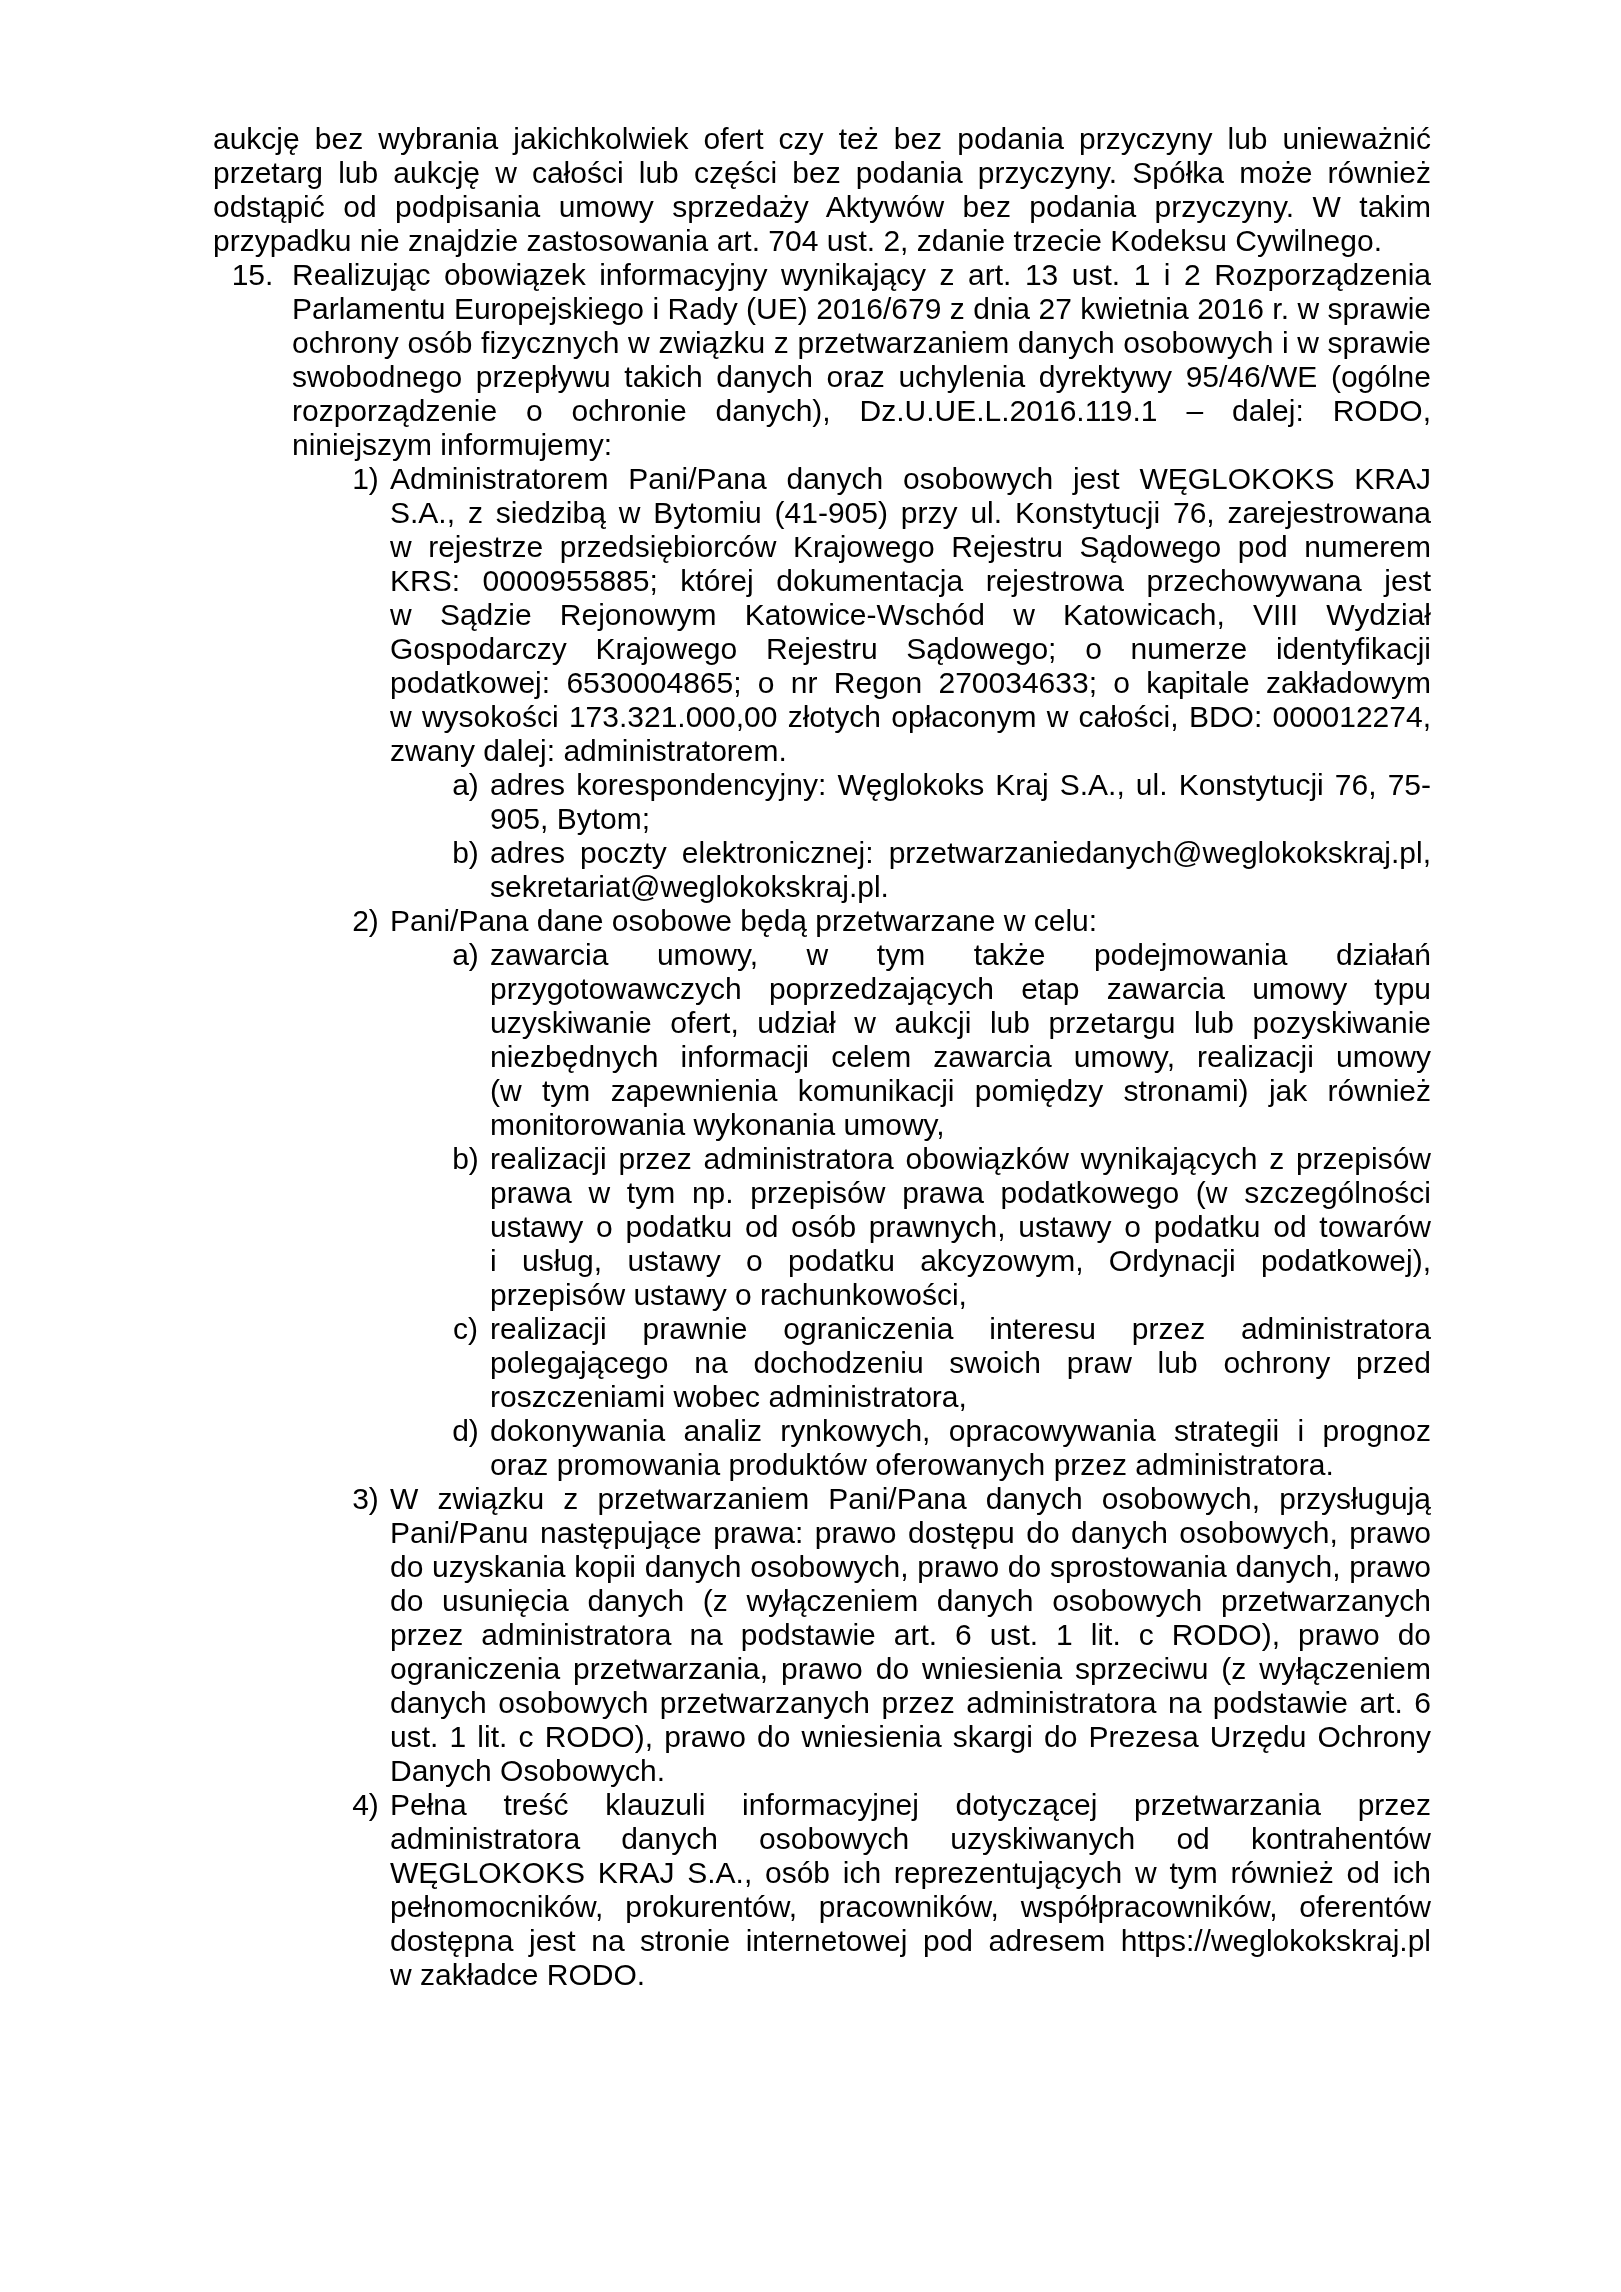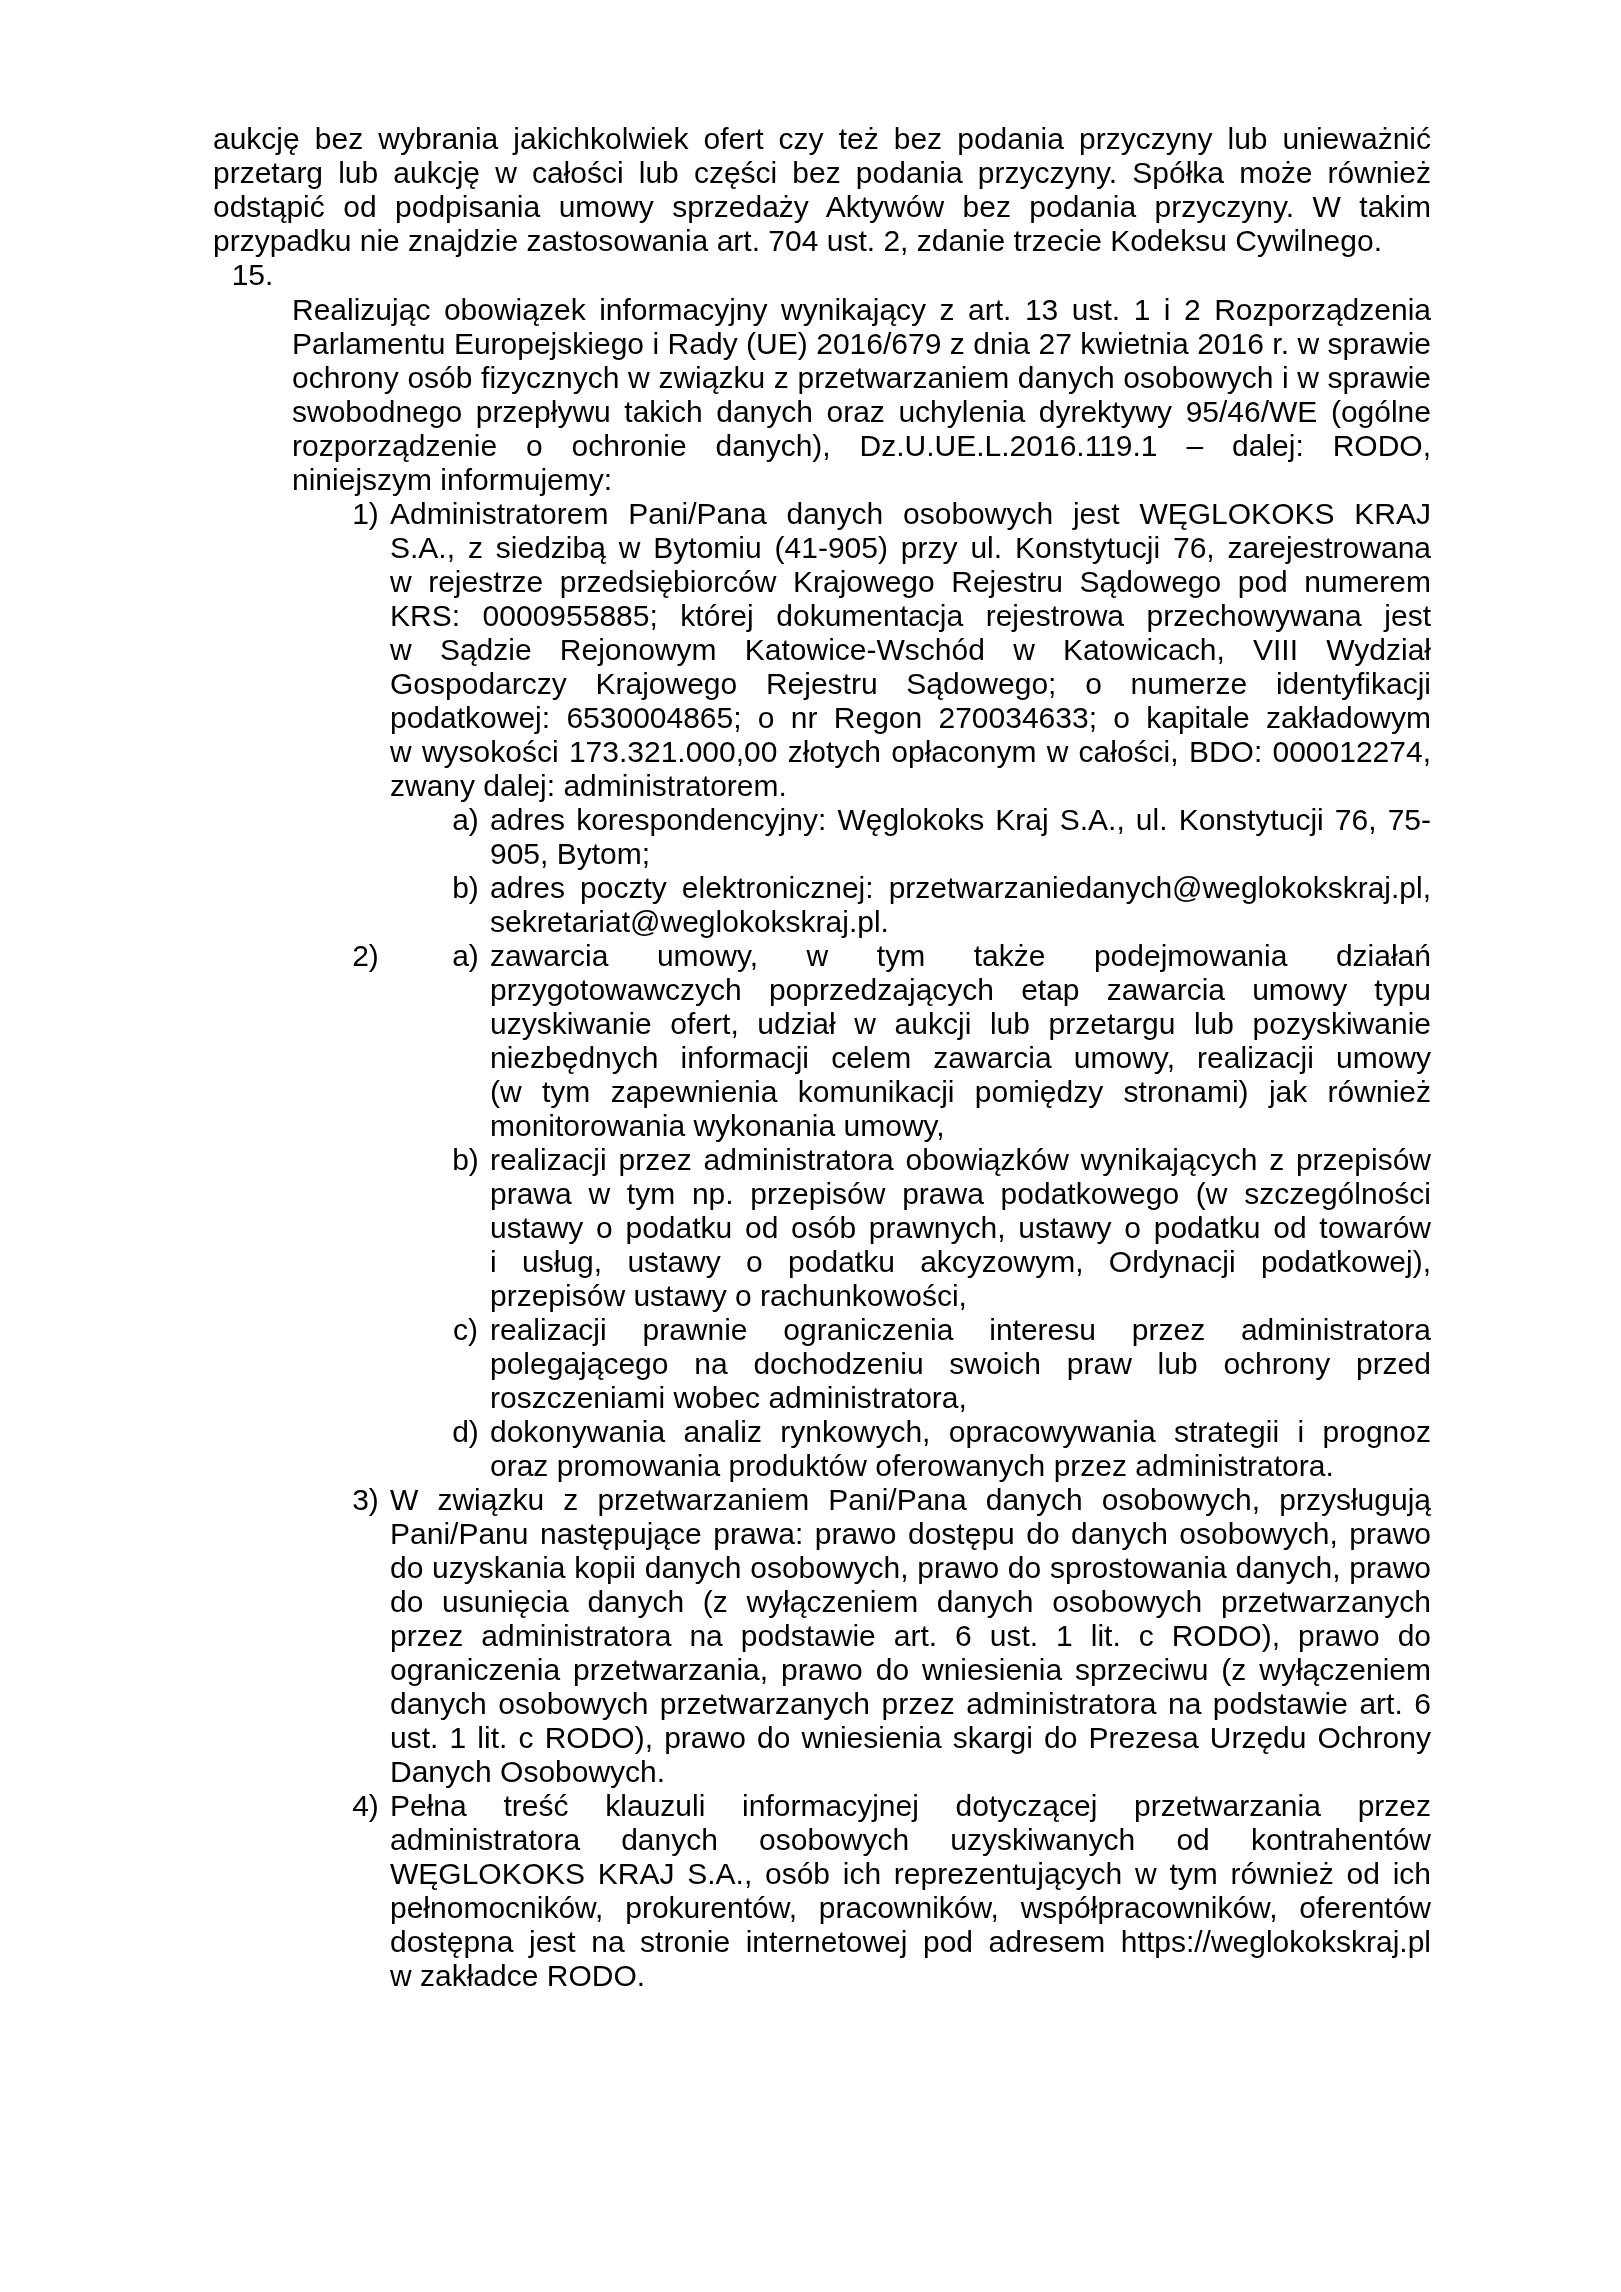--- a/index.html
+++ b/index.html
@@ -25,21 +25,21 @@
     width: 1218px;
   }
   .jtext {
     text-align: justify;
     text-justify: inter-word;
   }
   .hang0 { margin-left: 79px; }
   .row { display: flex; align-items: flex-start; }
   .marker { text-align: center; }
   .m1 { flex: 0 0 79px; }
-  .t1 { flex: 1; min-width: 0; margin-top: 35px; }
+  .t1 { flex: 1; min-width: 0; }
   .l2 { margin-left: 49px; }
   .m2 { flex: 0 0 49px; }
   .t2 { flex: 1; min-width: 0; }
   .l3 { margin-left: 51px; }
   .m3 { flex: 0 0 49px; }
   .t3 { flex: 1; min-width: 0; }
   .para { margin: 0; padding: 0; }
 </style>
 </head>
 <body>
@@ -66,20 +66,21 @@
             <div class="row l3">
               <div class="marker m3">b)</div>
               <div class="t3 para jtext">adres poczty elektronicznej: przetwarzaniedanych@weglokokskraj.pl, sekretariat@weglokokskraj.pl.</div>
             </div>
           </div>
         </div>
 
         <div class="row l2">
           <div class="marker m2">2)</div>
           <div class="t2">
+            <div class="para jtext">Pani/Pana dane osobowe będą przetwarzane w&nbsp;celu:</div>
             <div class="row l3">
               <div class="marker m3">a)</div>
               <div class="t3 para jtext">zawarcia umowy, w&nbsp;tym także podejmowania działań przygotowawczych poprzedzających etap zawarcia umowy typu uzyskiwanie ofert, udział w&nbsp;aukcji lub przetargu lub pozyskiwanie niezbędnych informacji celem zawarcia umowy, realizacji umowy (w&nbsp;tym zapewnienia komunikacji pomiędzy stronami) jak również monitorowania wykonania umowy,</div>
             </div>
             <div class="row l3">
               <div class="marker m3">b)</div>
               <div class="t3 para jtext">realizacji przez administratora obowiązków wynikających z&nbsp;przepisów prawa w&nbsp;tym np. przepisów prawa podatkowego (w&nbsp;szczególności ustawy o&nbsp;podatku od osób prawnych, ustawy o&nbsp;podatku od towarów i&nbsp;usług, ustawy o&nbsp;podatku akcyzowym, Ordynacji podatkowej), przepisów ustawy o&nbsp;rachunkowości,</div>
             </div>
             <div class="row l3">
               <div class="marker m3">c)</div>

